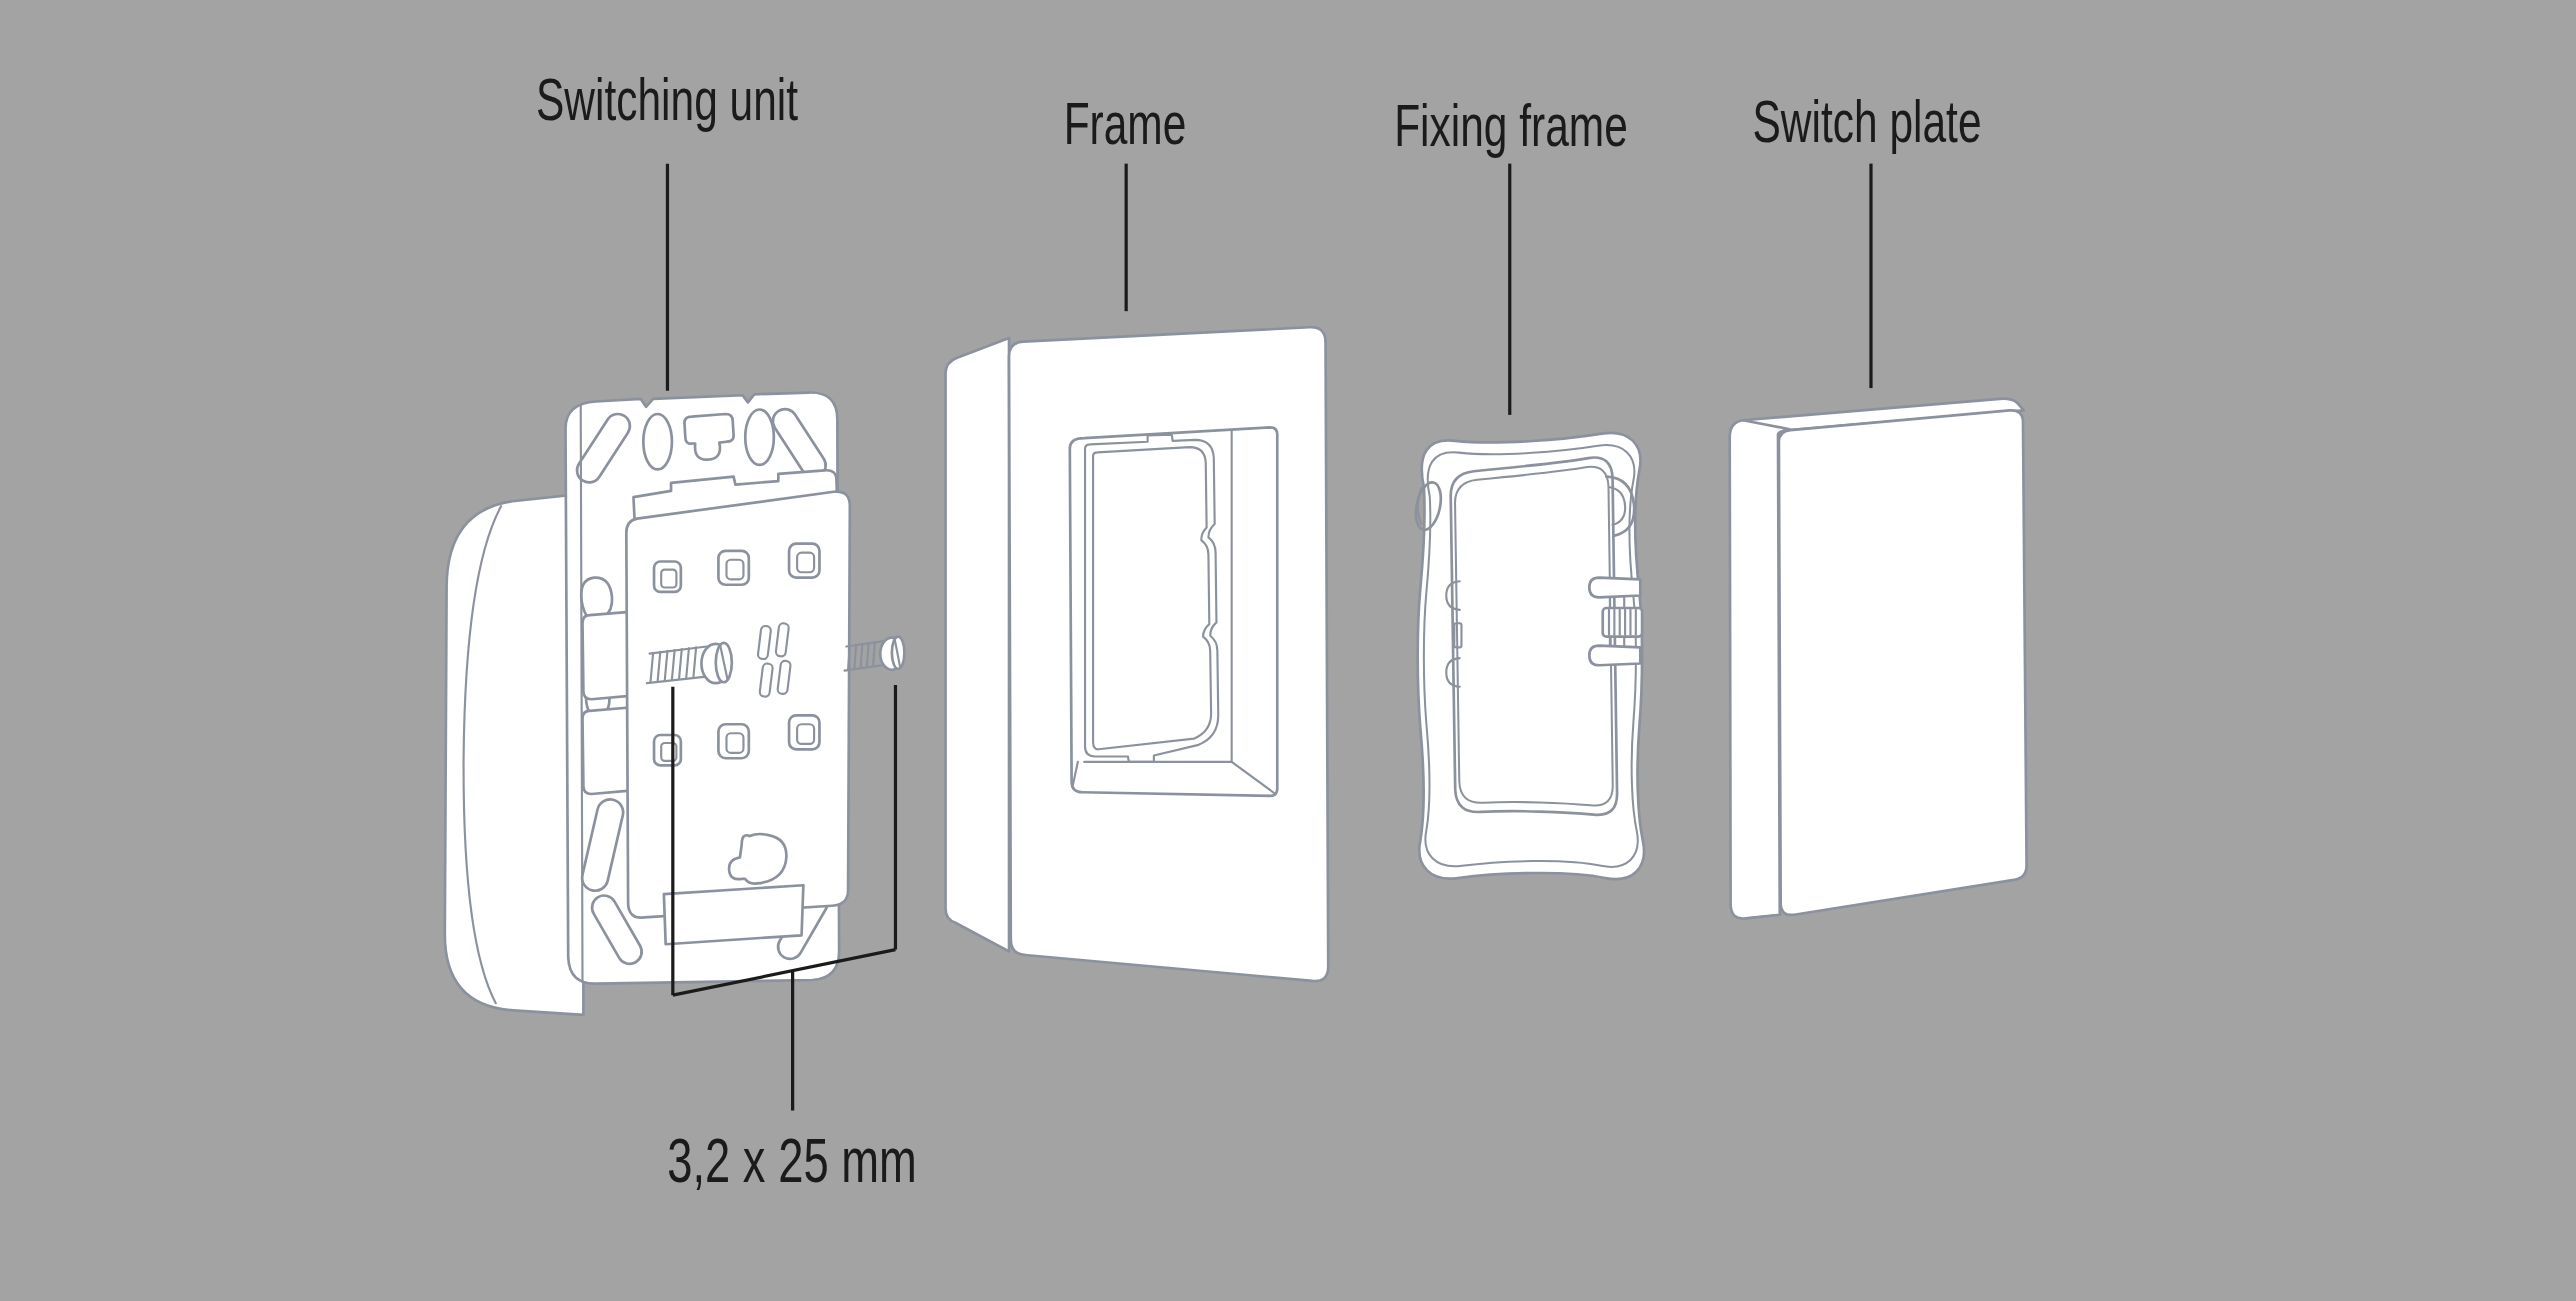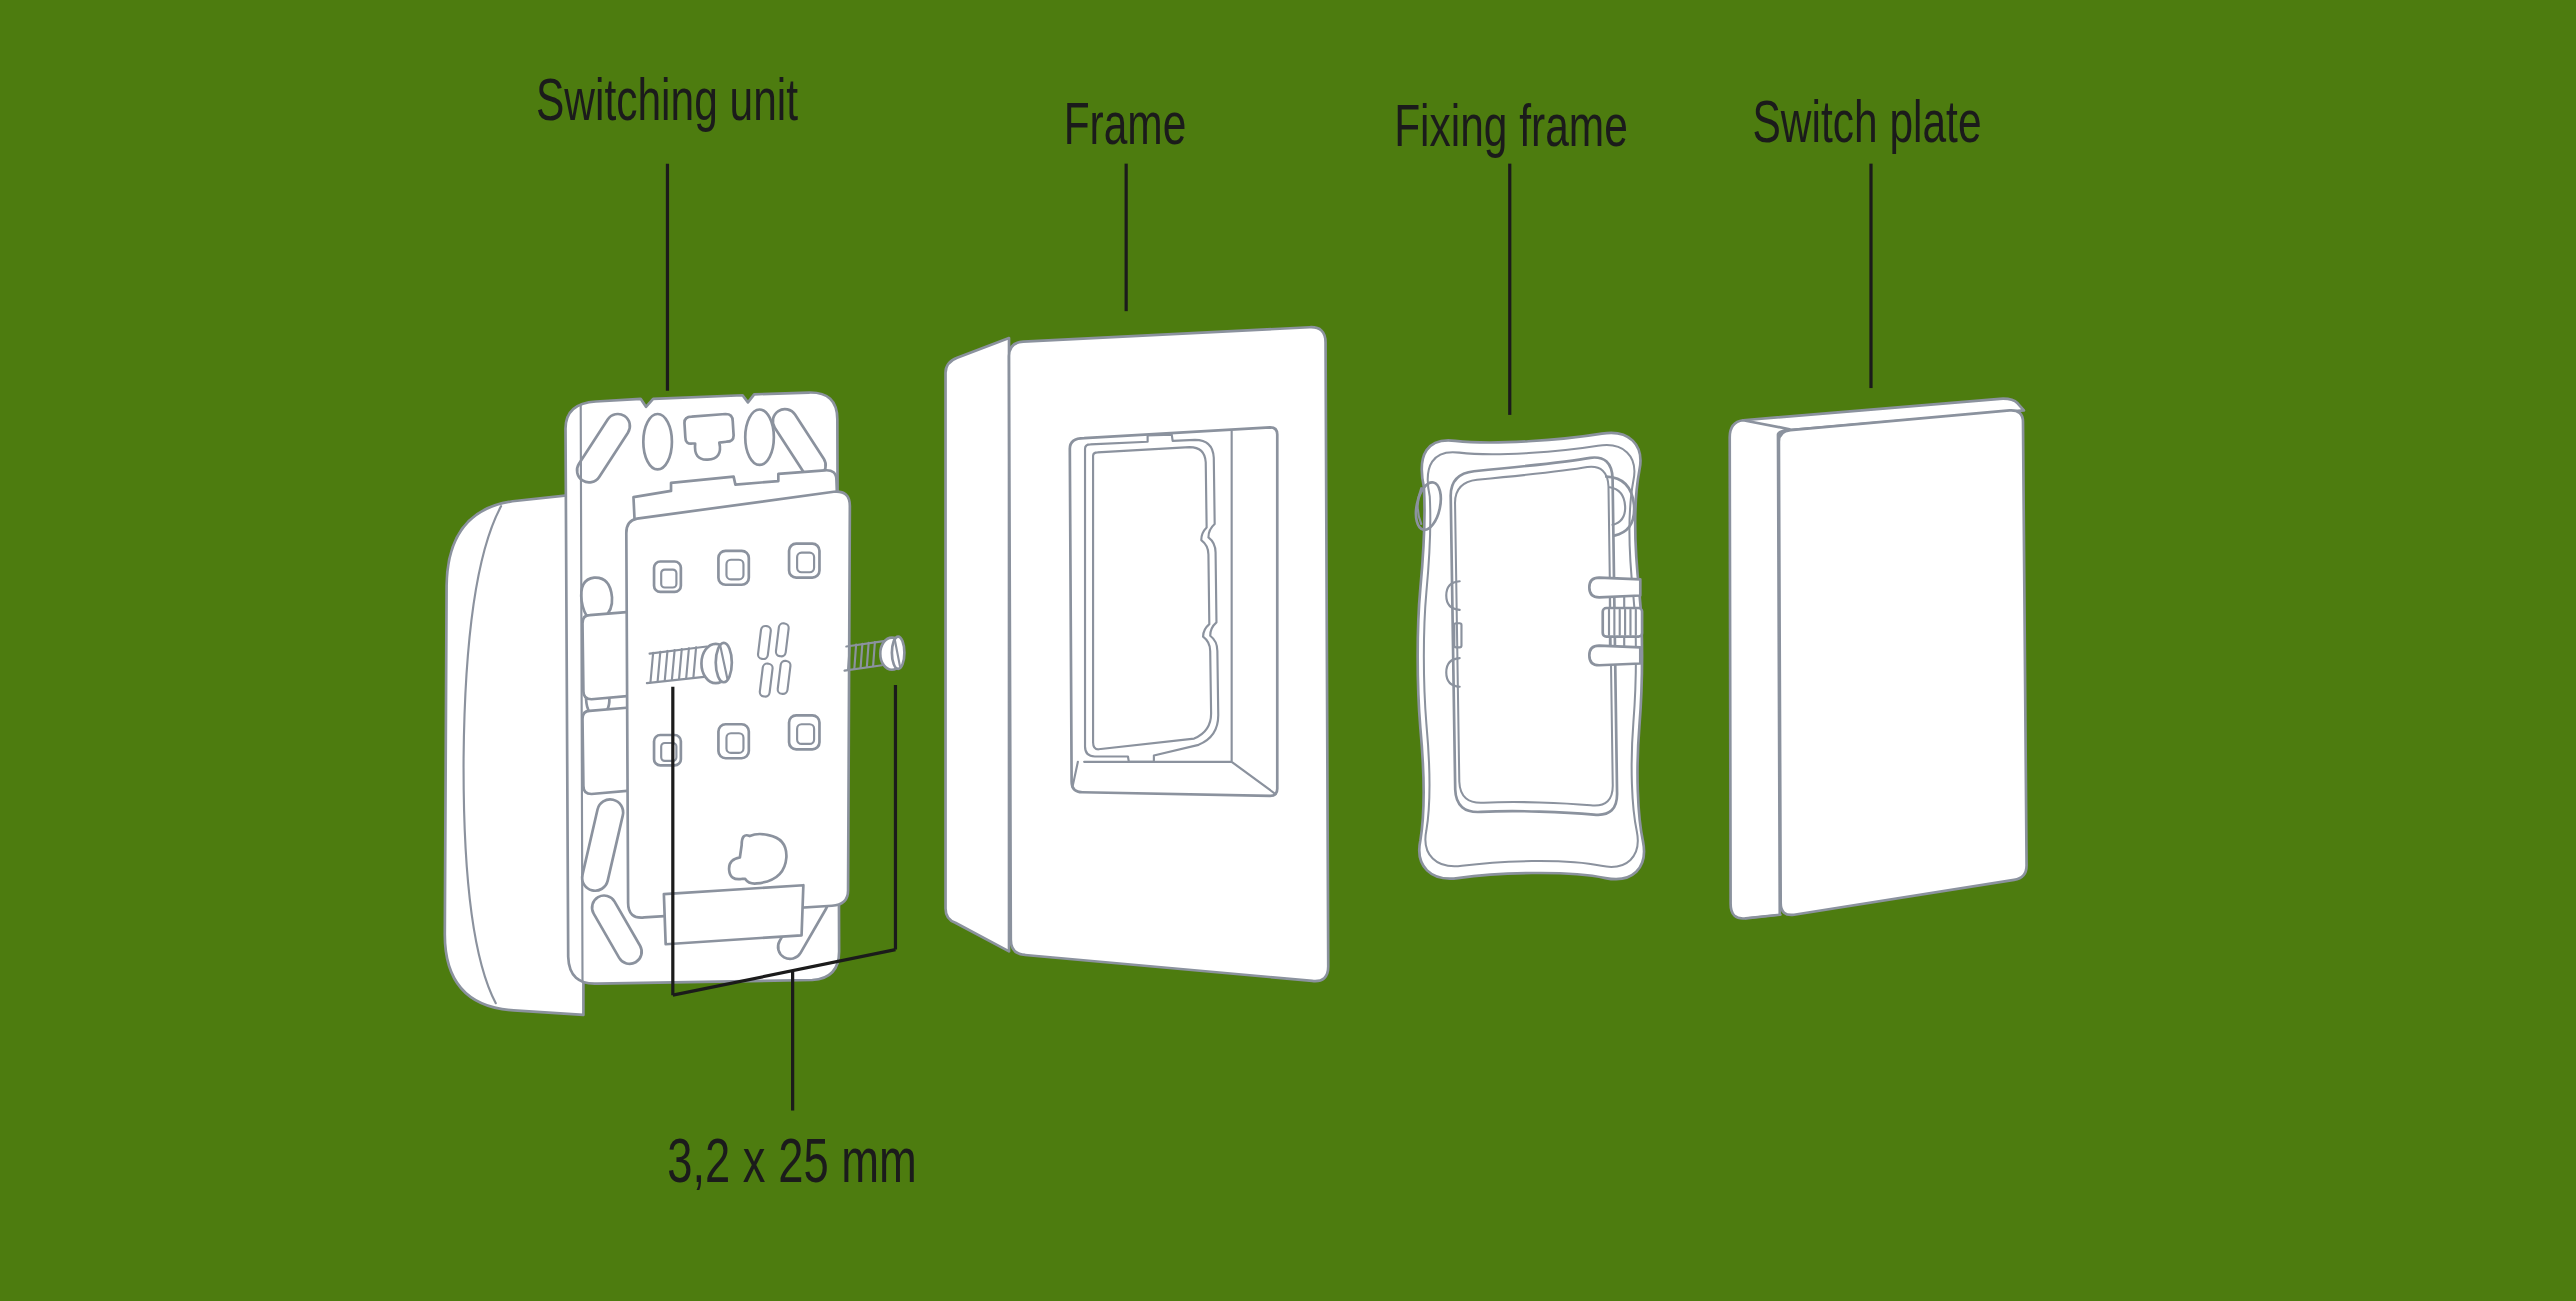--- a/index.html
+++ b/index.html
@@ -1,19 +1,19 @@
 <!DOCTYPE html>
 <html style="font-size:14.3px"><head>
 <meta charset="utf-8">
 <style>
   html,body{margin:0;padding:0;background:#ffffff;}
   .stage{
     position:relative;
     width:2576px;height:1301px;
-    background:#4d7c0f;
+    background:#a3a3a3;
     overflow:hidden;
     font-family:"Liberation Sans", sans-serif;
   }
   .stage svg{position:absolute;left:0;top:0;}
   .part-label{
     position:absolute;
     color:#1b1b1b;
     font-size:59px;
     line-height:1;
     white-space:nowrap;

